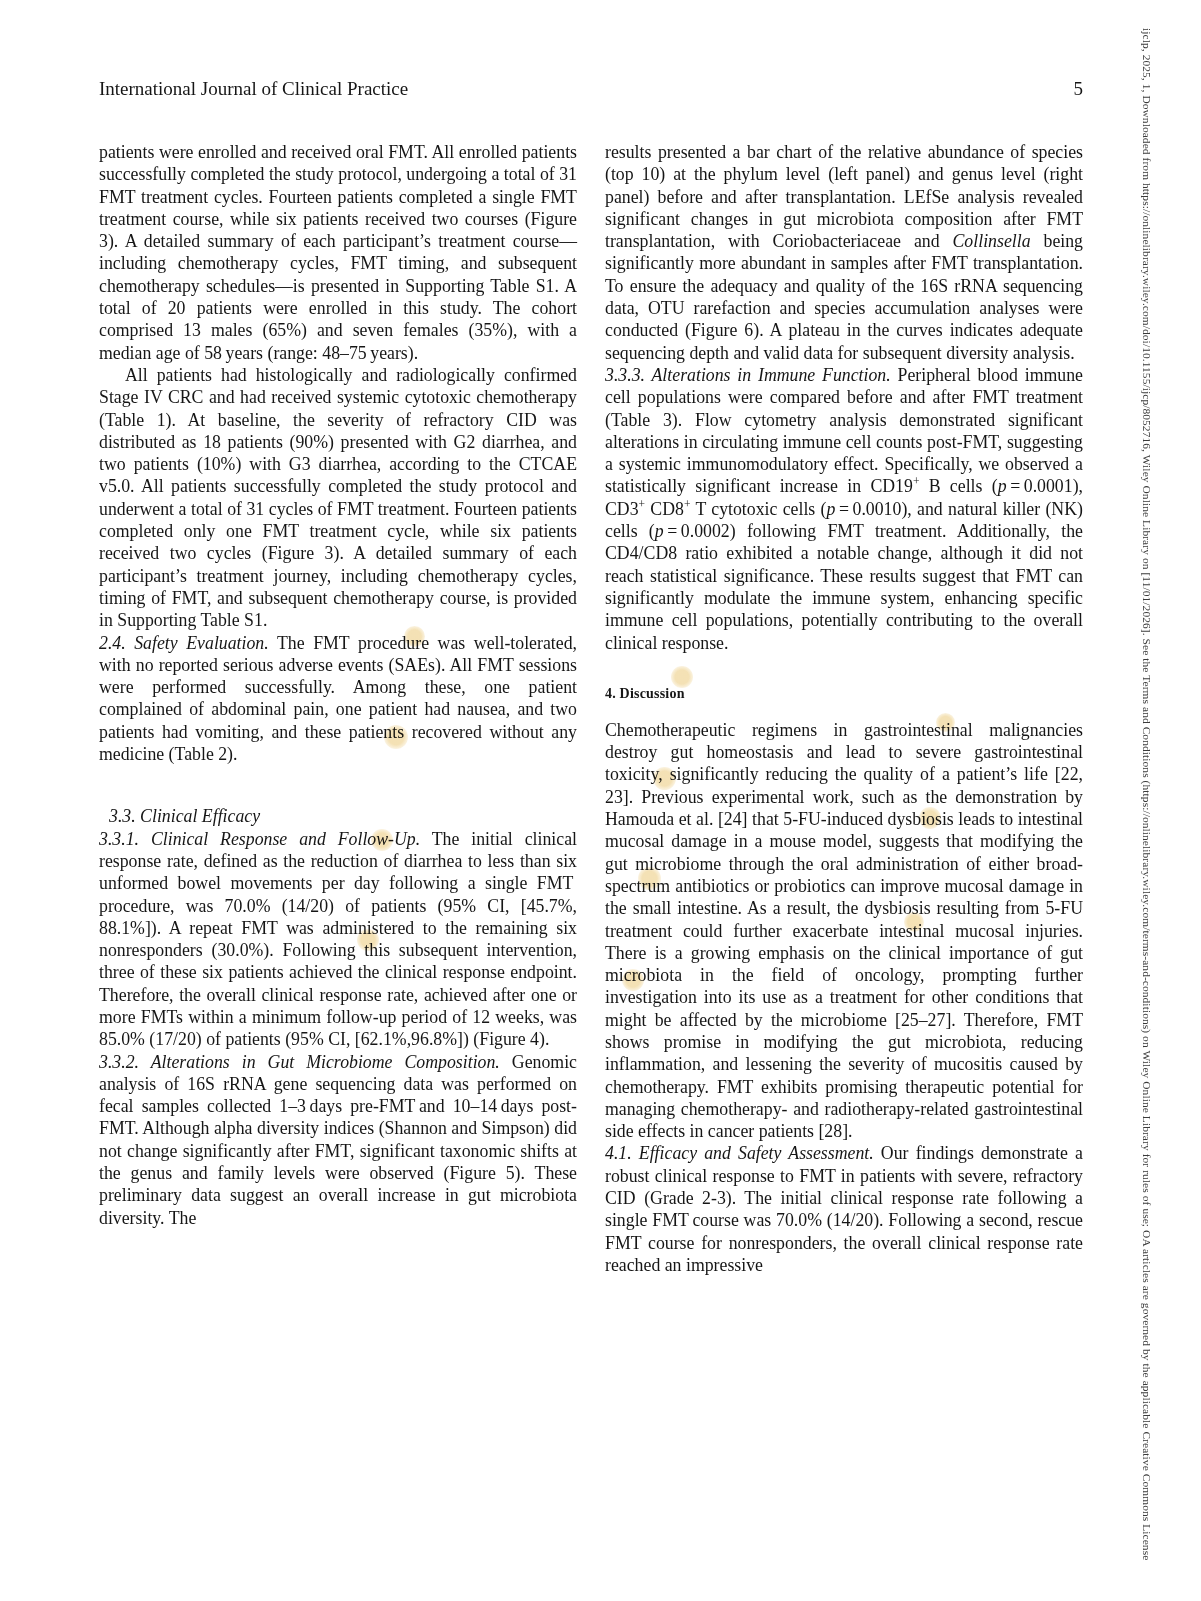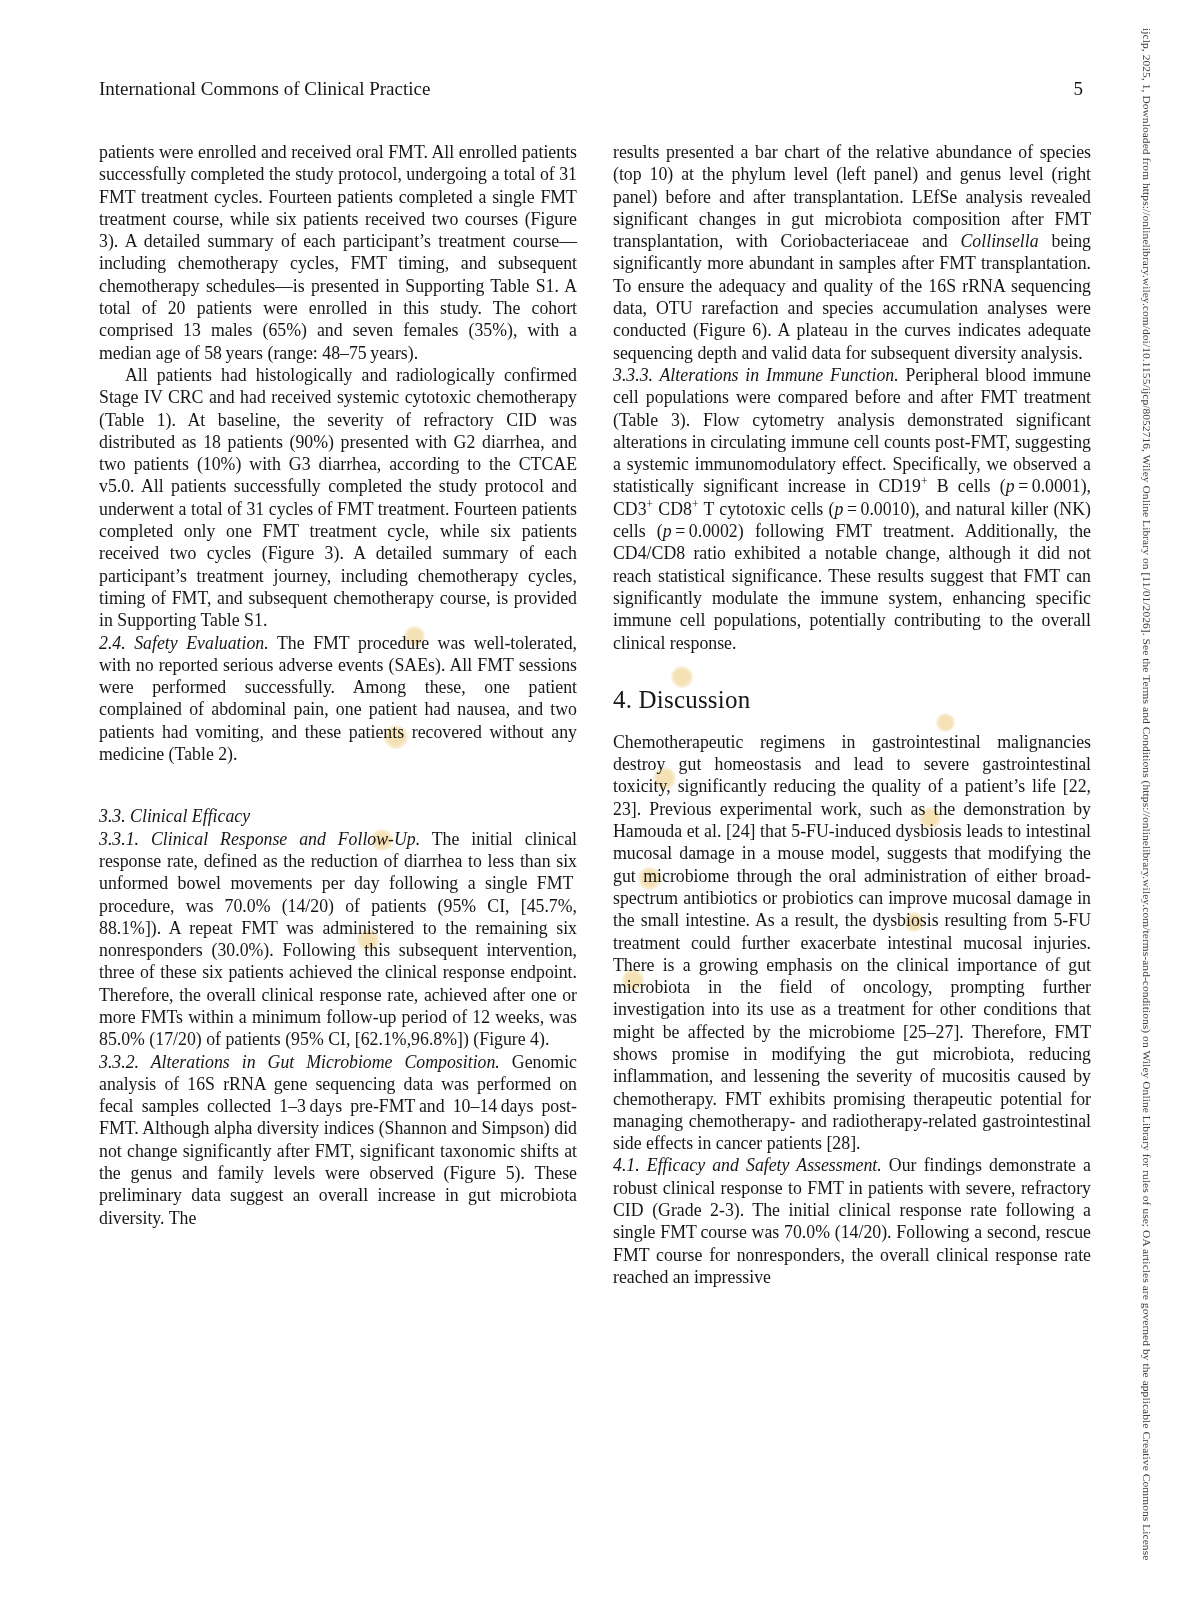--- a/index.html
+++ b/index.html
@@ -12,49 +12,49 @@
     position: relative;
     overflow: hidden;
   }
   .page-header {
     position: absolute; left: 99px; top: 78px; width: 984px;
     display: flex; justify-content: space-between; align-items: baseline;
     font-size: 19px;
   }
   .columns {
     position: absolute; left: 99px; top: 141px; width: 984px;
-    display: grid; grid-template-columns: 478px 478px; column-gap: 36px;
+    display: grid; grid-template-columns: 478px 478px; column-gap: 28px;
   }
   p.body, h3.heading-italic {
     font-size: 17.8px; line-height: 22.3px;
   }
   p.body { margin: 0; text-align: justify; text-justify: inter-word; }
   p.body .it, h3 .it { font-style: italic; }
   sup { font-size: 11.5px; line-height: 0; vertical-align: super; }
   .indent { text-indent: 26px; }
   .gap { margin-top: 40px; }
-  h3.heading-italic { font-style: italic; font-weight: normal; margin: 40px 0 0 0; }
-  h2.heading-bold { font-size: 25px; font-weight: 400; margin: 32px 0 17px 0; letter-spacing: 0.2px; }
+  h3.heading-italic { font-style: italic; font-weight: normal; margin: 40px 0 0 10px; }
+  h2.heading-bold { font-size: 14px; font-weight: 700; margin: 32px 0 17px 0; letter-spacing: 0.2px; }
   .sidebar {
     position: absolute; left: 1141px; top: 28px; height: 1565px;
     writing-mode: vertical-rl; text-orientation: mixed;
     font-size: 11.4px; color: #3a3a3a; white-space: nowrap; letter-spacing: 0.1px;
   }
   .dot {
     position: absolute; border-radius: 50%; pointer-events: none;
     mix-blend-mode: multiply;
   }
 </style>
 </head>
 <body>
 
 <div class="page">
 
   <header class="page-header">
-    <span>International Commons of Clinical Practice</span>
+    <span>International Journal of Clinical Practice</span>
     <span>5</span>
   </header>
 
   <main class="columns">
     <div class="col" id="col-left">
         <p class="body"><span>patients were enrolled and received oral FMT. All enrolled patients successfully completed the study protocol, undergoing a total of 31 FMT treatment cycles. Fourteen patients completed a single FMT treatment course, while six patients received two courses (Figure 3). A detailed summary of each participant’s treatment course—including chemotherapy cycles, FMT timing, and subsequent chemotherapy schedules—is presented in Supporting Table S1. A total of 20 patients were enrolled in this study. The cohort comprised 13 males (65%) and seven females (35%), with a median age of 58 years (range: 48–75 years).</span></p>
         <p class="body indent"><span>All patients had histologically and radiologically confirmed Stage IV CRC and had received systemic cytotoxic chemotherapy (Table 1). At baseline, the severity of refractory CID was distributed as 18 patients (90%) presented with G2 diarrhea, and two patients (10%) with G3 diarrhea, according to the CTCAE v5.0. All patients successfully completed the study protocol and underwent a total of 31 cycles of FMT treatment. Fourteen patients completed only one FMT treatment cycle, while six patients received two cycles (Figure 3). A detailed summary of each participant’s treatment journey, including chemotherapy cycles, timing of FMT, and subsequent chemotherapy course, is provided in Supporting Table S1.</span></p>
         <p class="body gap"><span class="it">2.4. Safety Evaluation.</span><span> The FMT procedure was well-tolerated, with no reported serious adverse events (SAEs). All FMT sessions were performed successfully. Among these, one patient complained of abdominal pain, one patient had nausea, and two patients had vomiting, and these patients recovered without any medicine (Table 2).</span></p>
         <h3 class="heading-italic gap"><span>3.3. Clinical Efficacy</span></h3>
         <p class="body gap"><span class="it">3.3.1. Clinical Response and Follow-Up.</span><span>  The initial clinical response rate, defined as the reduction of diarrhea to less than six unformed bowel movements per day following a single FMT procedure, was 70.0% (14/20) of patients (95% CI, [45.7%, 88.1%]). A repeat FMT was administered to the remaining six nonresponders (30.0%). Following this subsequent intervention, three of these six patients achieved the clinical response endpoint. Therefore, the overall clinical response rate, achieved after one or more FMTs within a minimum follow-up period of 12 weeks, was 85.0% (17/20) of patients (95% CI, [62.1%,96.8%]) (Figure 4).</span></p>

